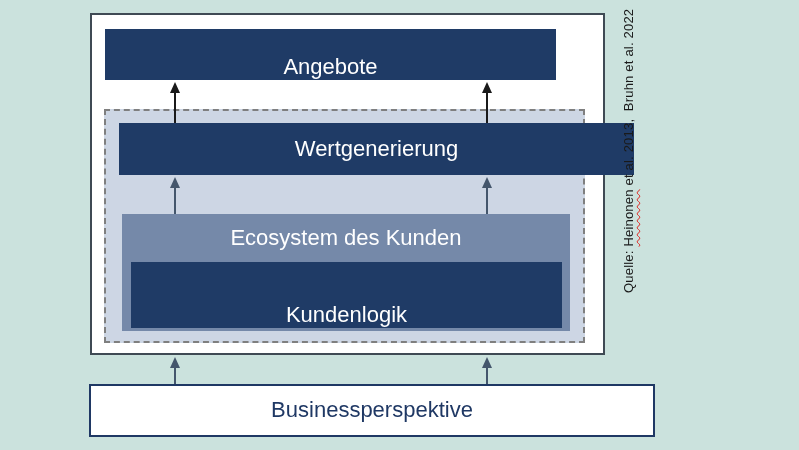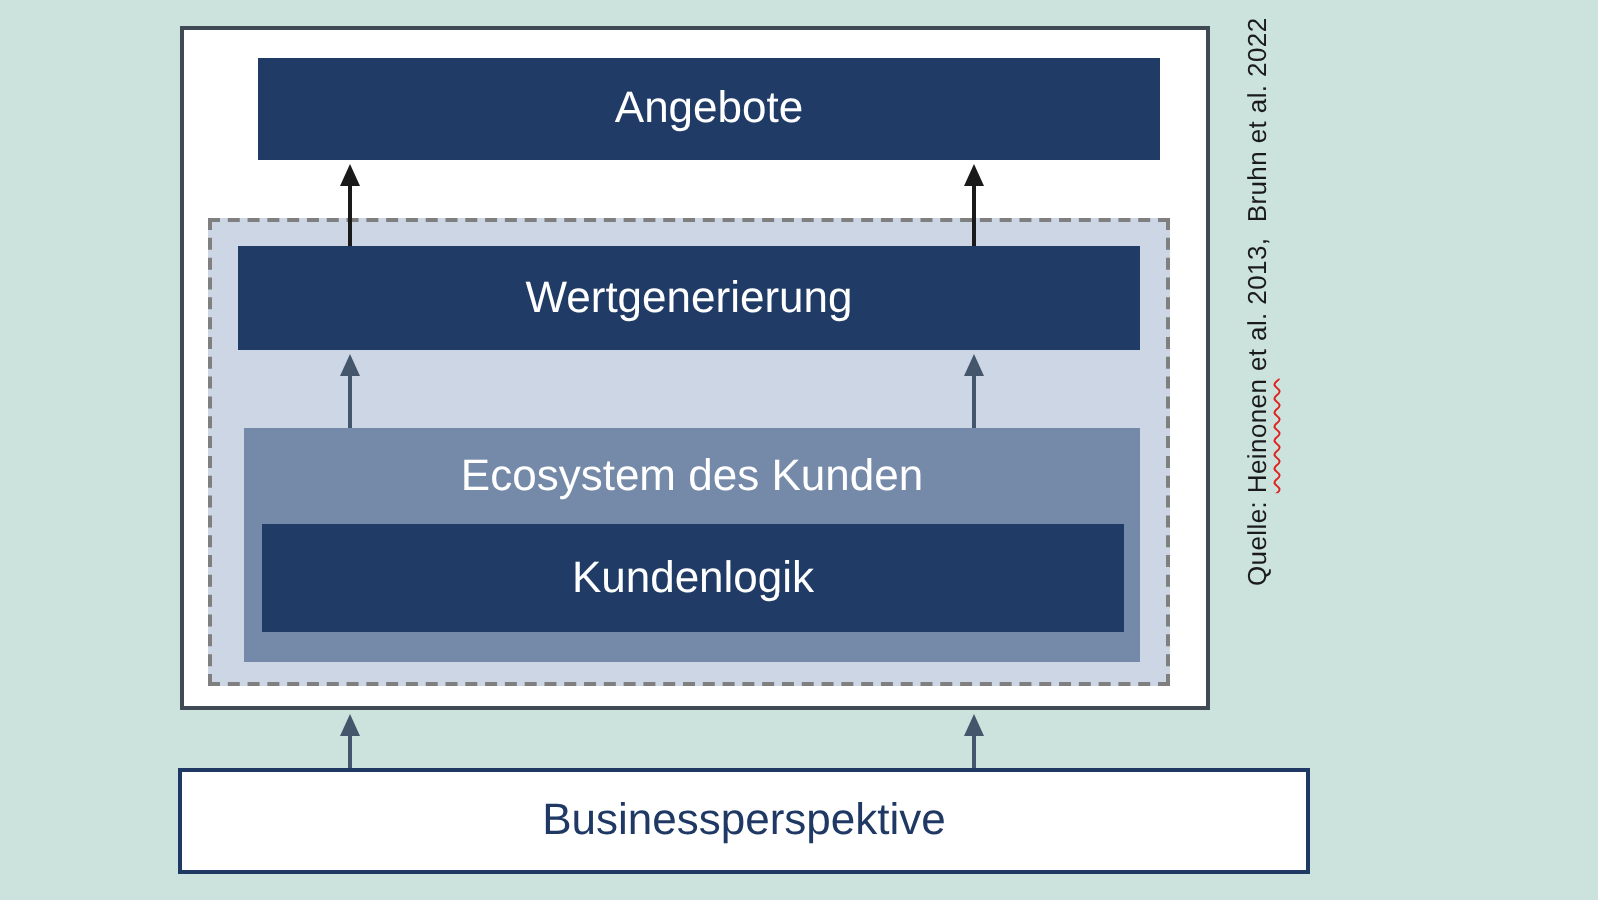--- a/index.html
+++ b/index.html
@@ -34,22 +34,22 @@
     font-size: 22px;
     line-height: 1.2;
     white-space: nowrap;
   }
 
   .box-dark {
     background: var(--dark-box, #1F3B66);
     color: var(--box-text, #FFFFFF);
   }
 
-  .box-angebote       { left: 129px; top: 29px;  width: 451px; height: 51px; }
-  .box-wertgenerierung{ left: 119px; top: 123px; width: 451px; height: 52px; }
+  .box-angebote       { left: 105px; top: 29px;  width: 451px; height: 51px; align-items: flex-end; }
+  .box-wertgenerierung{ left: 119px; top: 123px; width: 515px; height: 52px; }
 
   
   .sphere-frame {
     position: absolute;
     left: 104px; top: 109px;
     width: 481px; height: 234px;
     background: var(--sphere-fill, #CDD6E4);
     border: 2px dashed var(--dashed-border, #7F7F7F);
   }
 
@@ -60,21 +60,21 @@
     color: var(--box-text, #FFFFFF);
     display: block;
   }
   .eco-label {
     display: block;
     text-align: center;
     margin-top: 11px;
   }
   .box-kundenlogik {
     left: 9px; top: 48px;
-    width: 431px; height: 54px;
+    width: 431px; height: 66px; align-items: flex-end;
   }
 
   .box-business {
     left: 89px; top: 384px;
     width: 566px; height: 53px;
     background: var(--frame-fill, #FFFFFF);
     border: 2px solid var(--navy-text, #1F3864);
     color: var(--navy-text, #1F3864);
   }
 

